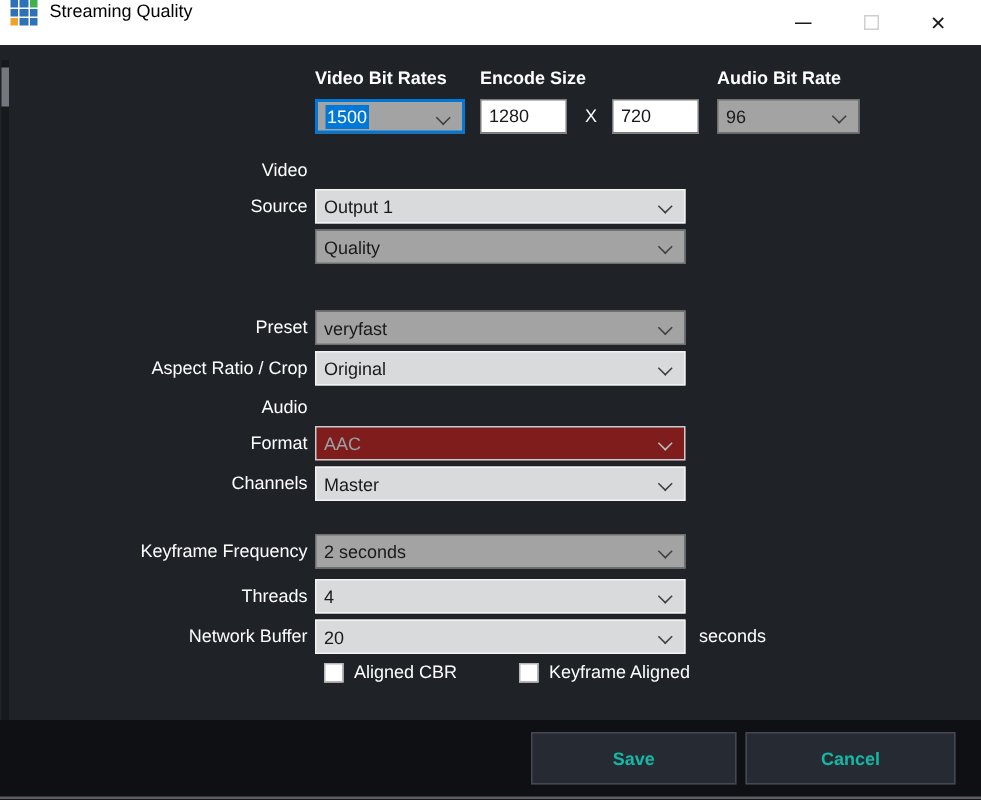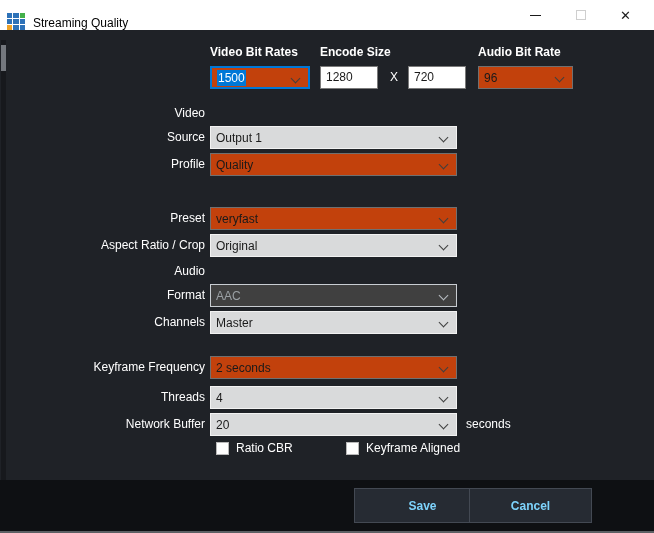--- a/index.html
+++ b/index.html
@@ -3,21 +3,21 @@
 <meta charset="utf-8">
 <style>
   * { box-sizing: border-box; margin: 0; padding: 0; }
   html, body { width: 654px; height: 533px; background: #000; }
   body { font-family: "Liberation Sans", sans-serif; }
 
   .window { position: relative; width: 654px; height: 533px; background: #1f2227; overflow: hidden; }
 
   
   .titlebar { position: absolute; top: 0; left: 0; width: 100%; height: 30px; background: #ffffff;
-              display: flex; align-items: flex-end; }
+              display: flex; align-items: flex-start; }
   .app-icon { width: 18px; height: 17px; margin-left: 7px; display: grid;
               grid-template-columns: repeat(3, 1fr); grid-template-rows: repeat(3, 1fr); gap: 1px; }
   .app-icon span { display: block; }
   .c-blue { background: #2d72b8; } .c-green { background: #43b04a; } .c-orange { background: #eea228; }
   .title-text { margin-left: 8px; font-size: 12px; color: #000; }
   .win-controls { margin-left: auto; display: flex; height: 100%; }
   .win-btn { width: 45px; height: 100%; display: flex; align-items: center; justify-content: center; }
   .glyph-min { width: 11px; height: 1px; background: #1a1a1a; }
   .glyph-max { width: 10px; height: 10px; border: 1px solid #cfcfcf; }
   .glyph-close { font-size: 13px; color: #1a1a1a; line-height: 1; }
@@ -34,47 +34,47 @@
 
   .top-label { position: absolute; top: 15px; height: 14px; line-height: 14px; text-align: right; }
   .row { position: absolute; left: 0; width: 654px; height: 23px; }
   .row-label { position: absolute; left: 0; width: 205px; text-align: right; line-height: 23px; }
   .sec-header { position: absolute; left: 0; width: 205px; text-align: right; color: #fff;
                 font-size: 12px; font-weight: normal; height: 14px; line-height: 14px; }
 
   
   .combo { position: absolute; height: 23px; display: flex; align-items: center;
            padding: 0 22px 0 5px; font-size: 12px; color: #1a1a1a; }
-  .combo-white { background: #c2410c; border: 1px solid #707070; }
+  .combo-white { background: #a3a3a3; border: 1px solid #707070; }
   .combo-gray  { background: #d9dadb; border: 1px solid #f2f2f2; }
-  .combo-disabled { background: #404040; border: 1px solid #c8cdd2; color: #9aa0a4; }
+  .combo-disabled { background: #7f1d1d; border: 1px solid #c8cdd2; color: #9aa0a4; }
   .combo-focus { border: 2px solid #0078d7; }
   .combo-main { left: 210px; width: 247px; }
   .sel-text { background: #0078d7; color: #ffffff; padding: 1px 1px; }
   .chev { position: absolute; right: 9px; top: 7px; width: 7px; height: 7px;
           border-left: 1.5px solid #3f3f3f; border-bottom: 1.5px solid #3f3f3f;
           transform: rotate(-45deg); }
   .combo-disabled .chev { border-color: #b9bec3; }
 
   .textbox { position: absolute; height: 23px; width: 58px; background: #fff; border: 1px solid #7a7a7a;
              color: #1a1a1a; font-size: 12px; padding-left: 5px; line-height: 21px; }
 
   .checkbox { position: absolute; width: 13px; height: 13px; background: #ffffff; border: 1px solid #b8b8b8; }
   .cb-label { position: absolute; height: 15px; line-height: 15px; }
 
   .suffix { position: absolute; left: 466px; line-height: 23px; }
 
   
   .footer { position: absolute; left: 0; top: 480px; width: 654px; height: 53px; background: #0e1013;
             border-bottom: 2px solid #5c6064; }
   .btn { position: absolute; top: 8px; height: 35px; background: #262b33; border: 1px solid #434953;
-         color: #7dd3fc; font-size: 12px; font-weight: bold; display: flex;
+         color: #14b8a6; font-size: 12px; font-weight: bold; display: flex;
          align-items: center; justify-content: center; cursor: default; }
   .btn-save { left: 354px; width: 137px; }
-  .btn-cancel { left: 469px; width: 123px; }
+  .btn-cancel { left: 497px; width: 140px; }
 </style>
 </head>
 <body>
 
 <div class="window">
 
   <div class="titlebar">
     <div class="app-icon">
       <span class="c-blue"></span>
         <span class="c-blue"></span>
@@ -126,21 +126,20 @@
 
     <div class="row" style="top:96px">
       <div class="lbl row-label">Source</div>
       <div class="combo combo-gray combo-main">
         <span>Output 1</span>
         <span class="chev"></span>
       </div>
     </div>
 
     <div class="row" style="top:123px">
-      <div class="lbl row-label">Profile</div>
       <div class="combo combo-white combo-main">
         <span>Quality</span>
         <span class="chev"></span>
       </div>
     </div>
 
     <div class="row" style="top:150px">
     </div>
 
     <div class="row" style="top:204px">
@@ -196,21 +195,21 @@
     <div class="row" style="top:383px">
       <div class="lbl row-label">Network Buffer</div>
       <div class="combo combo-gray combo-main">
         <span>20</span>
         <span class="chev"></span>
       </div>
       <div class="lbl suffix">seconds</div>
     </div>
 
     <div class="checkbox" style="left:216px; top:412px"></div>
-    <div class="lbl cb-label" style="left:236px; top:411px">Ratio CBR</div>
+    <div class="lbl cb-label" style="left:236px; top:411px">Aligned CBR</div>
     <div class="checkbox" style="left:346px; top:412px"></div>
     <div class="lbl cb-label" style="left:366px; top:411px">Keyframe Aligned</div>
 
   </div>
 
   <div class="footer">
     <div class="btn btn-save">Save</div>
     <div class="btn btn-cancel">Cancel</div>
   </div>
 

